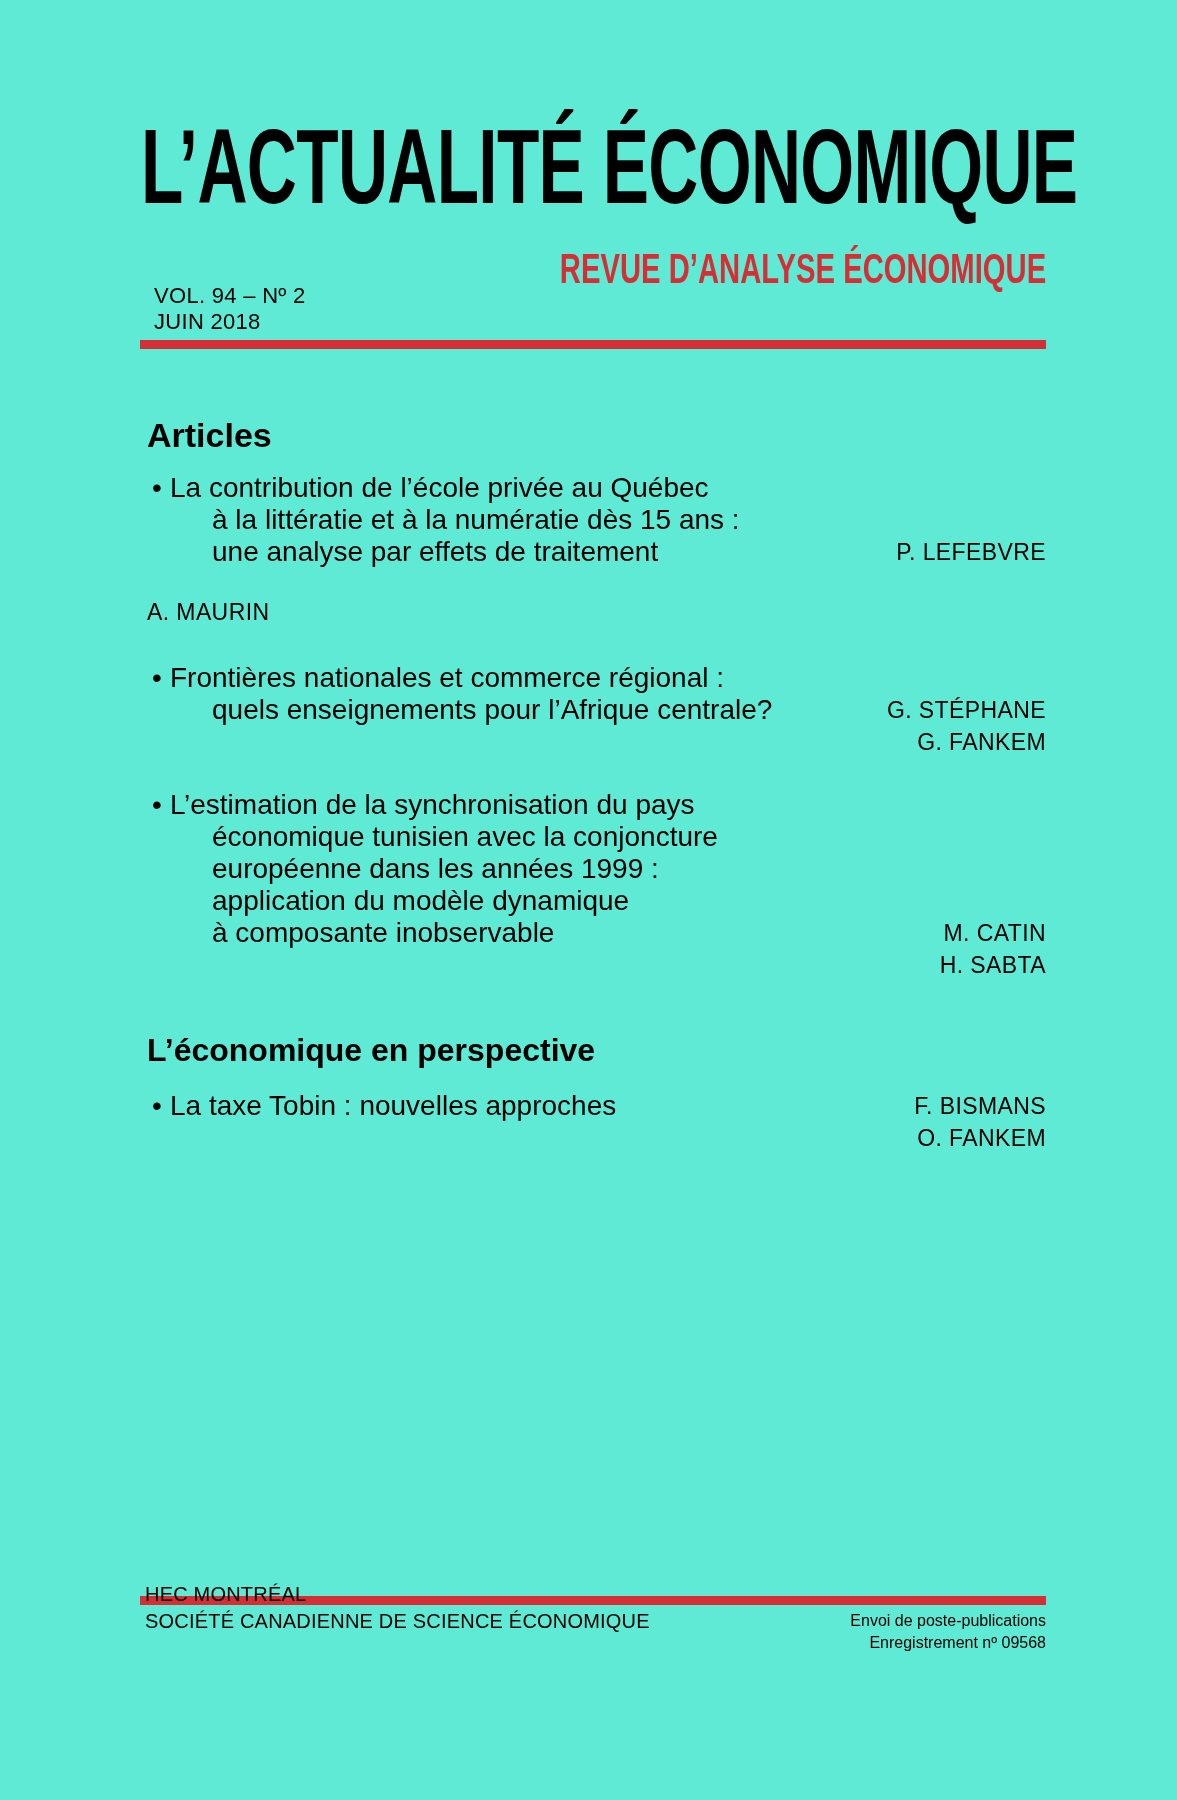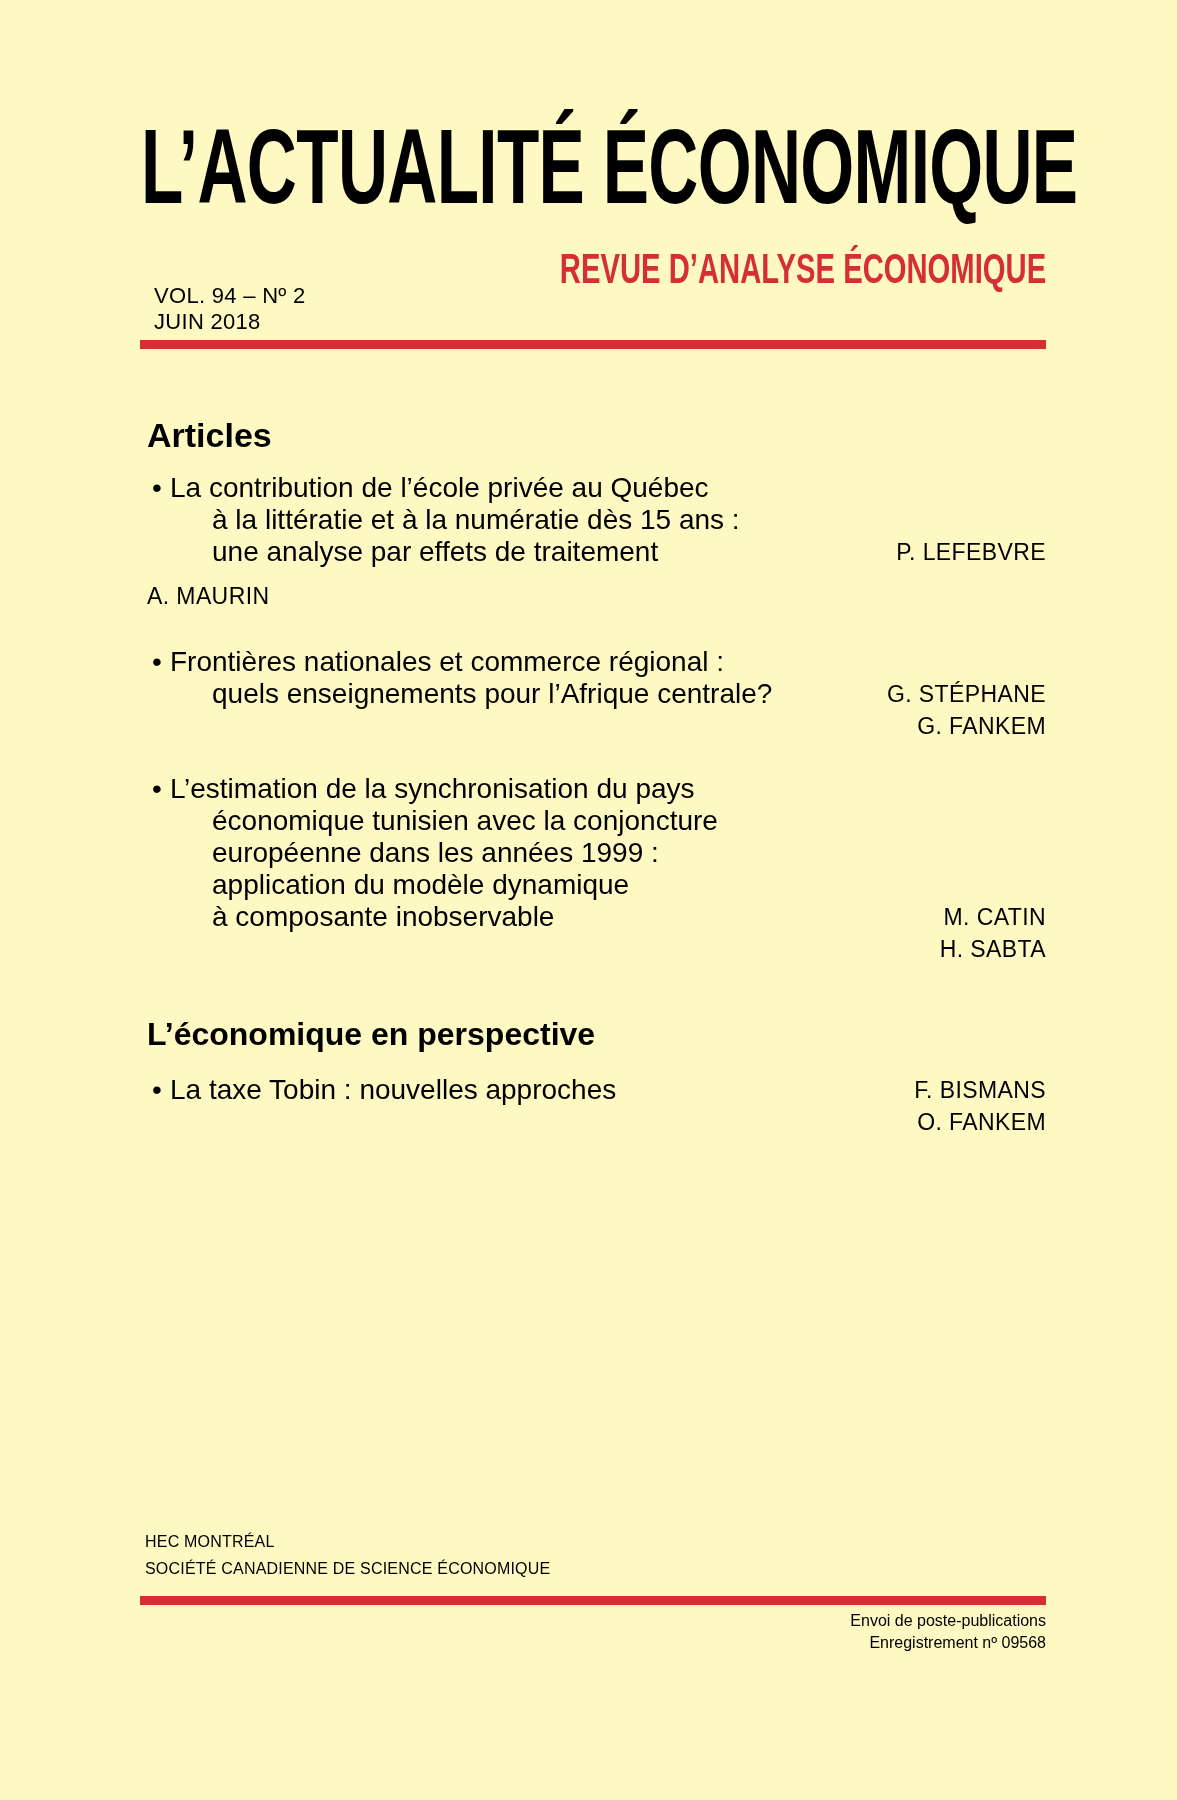--- a/index.html
+++ b/index.html
@@ -1,19 +1,19 @@
 <!DOCTYPE html>
 <html lang="fr"><head>
 <meta charset="utf-8">
 <style>
   :root { --red:#d52e35; --ink:#000; }
   * { box-sizing:border-box; }
   html,body { margin:0; padding:0; }
   body { background:#fff; font-family:"Liberation Sans", sans-serif; color:var(--ink); }
-  .page { position:relative; width:1177px; height:1800px; background:#fef9c3; overflow:hidden; }
+  .page { position:relative; width:1177px; height:1800px; background:#5eead4; overflow:hidden; }
 
   .title {
     position:absolute; left:141px; top:114px; margin:0;
     font-weight:bold; font-size:105px; line-height:1;
     letter-spacing:-1px; white-space:nowrap;
     transform:scaleX(0.66); transform-origin:0 0;
   }
   .subtitle {
     position:absolute; right:131px; top:247px;
     font-weight:bold; font-size:43px; line-height:1; color:var(--red);
@@ -36,22 +36,22 @@
   .art-line { padding-left:65px; }
   .art-line.first { padding-left:5px; }
   .bullet { display:inline-block; width:18px; }
   .art-authors {
     flex:0 0 auto; text-align:right; font-size:23px; line-height:32px;
     letter-spacing:0.4px; white-space:nowrap;
   }
   .art-authors.hang { margin-bottom:-32px; }
 
   .footer-left {
-    position:absolute; left:145px; top:1528px;
-    font-size:16px; line-height:27px; letter-spacing:0.2px;
+    position:absolute; left:145px; top:1581px;
+    font-size:20px; line-height:27px; letter-spacing:0.2px;
   }
   .footer-right {
     position:absolute; right:131px; top:1610px;
     font-size:16px; line-height:22px; text-align:right;
   }
 </style>
 </head>
 <body>
 
 <div class="page">
@@ -62,21 +62,21 @@
 
   <div class="vol">
     <div>VOL. 94 – Nº 2</div>
     <div>JUIN 2018</div>
   </div>
 
   <div class="rule rule-top"></div>
 
   <div class="toc" id="toc">
       <h2 class="sec1">Articles</h2>
-      <div class="art" style="margin-bottom: 12px;">
+      <div class="art" style="margin-bottom: 28px;">
         <div class="art-text">
           <div class="art-line first"><span class="bullet">•</span><span>La contribution de l’école privée au Québec</span></div>
           <div class="art-line">à la littératie et à la numératie dès 15 ans :</div>
           <div class="art-line">une analyse par effets de traitement</div>
         </div>
         <div class="art-authors">
           <div>P. LEFEBVRE</div>
         </div>
       </div>
       <div class="art" style="margin-bottom: 34px;">

